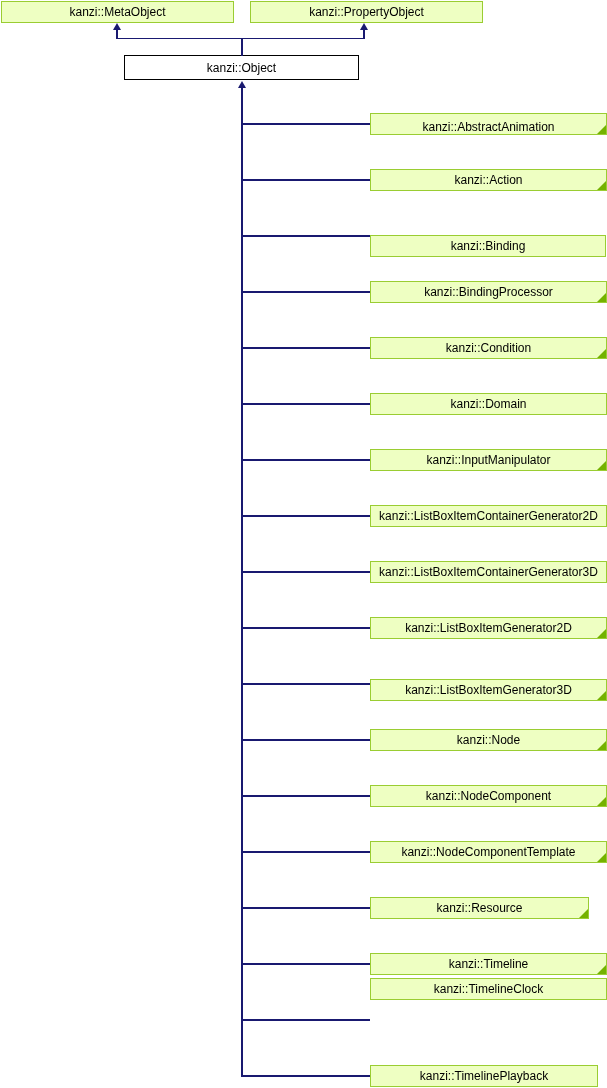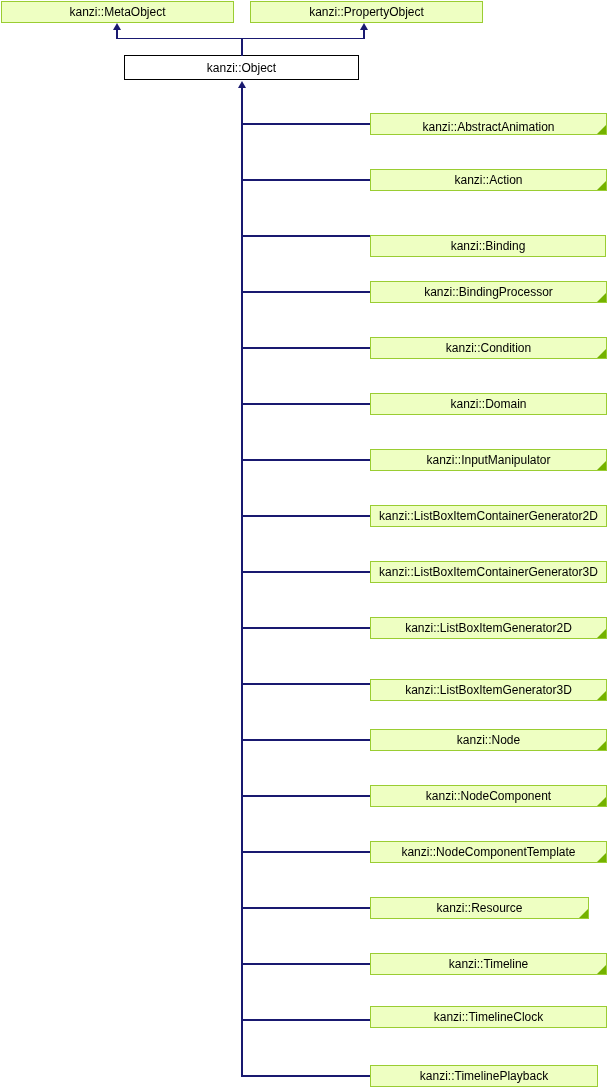--- a/index.html
+++ b/index.html
@@ -215,21 +215,21 @@
     <div>
       <div class="edge h" style="left: 241px; top: 963px; width: 129px;"></div>
       <div class="node" style="left: 370px; top: 953px; width: 237px;">
         <span class="label">kanzi::Timeline</span>
         <span class="fold"></span>
       </div>
     </div>
 
     <div>
       <div class="edge h" style="left: 241px; top: 1019px; width: 129px;"></div>
-      <div class="node" style="left: 370px; top: 1006px; width: 237px; align-items: center;">
+      <div class="node" style="left: 370px; top: 978px; width: 237px; align-items: center;">
         <span class="label">kanzi::TimelineClock</span>
 
       </div>
     </div>
 
     <div>
       <div class="edge h" style="left: 241px; top: 1075px; width: 129px;"></div>
       <div class="node" style="left: 370px; top: 1065px; width: 228px;">
         <span class="label">kanzi::TimelinePlayback</span>
 

